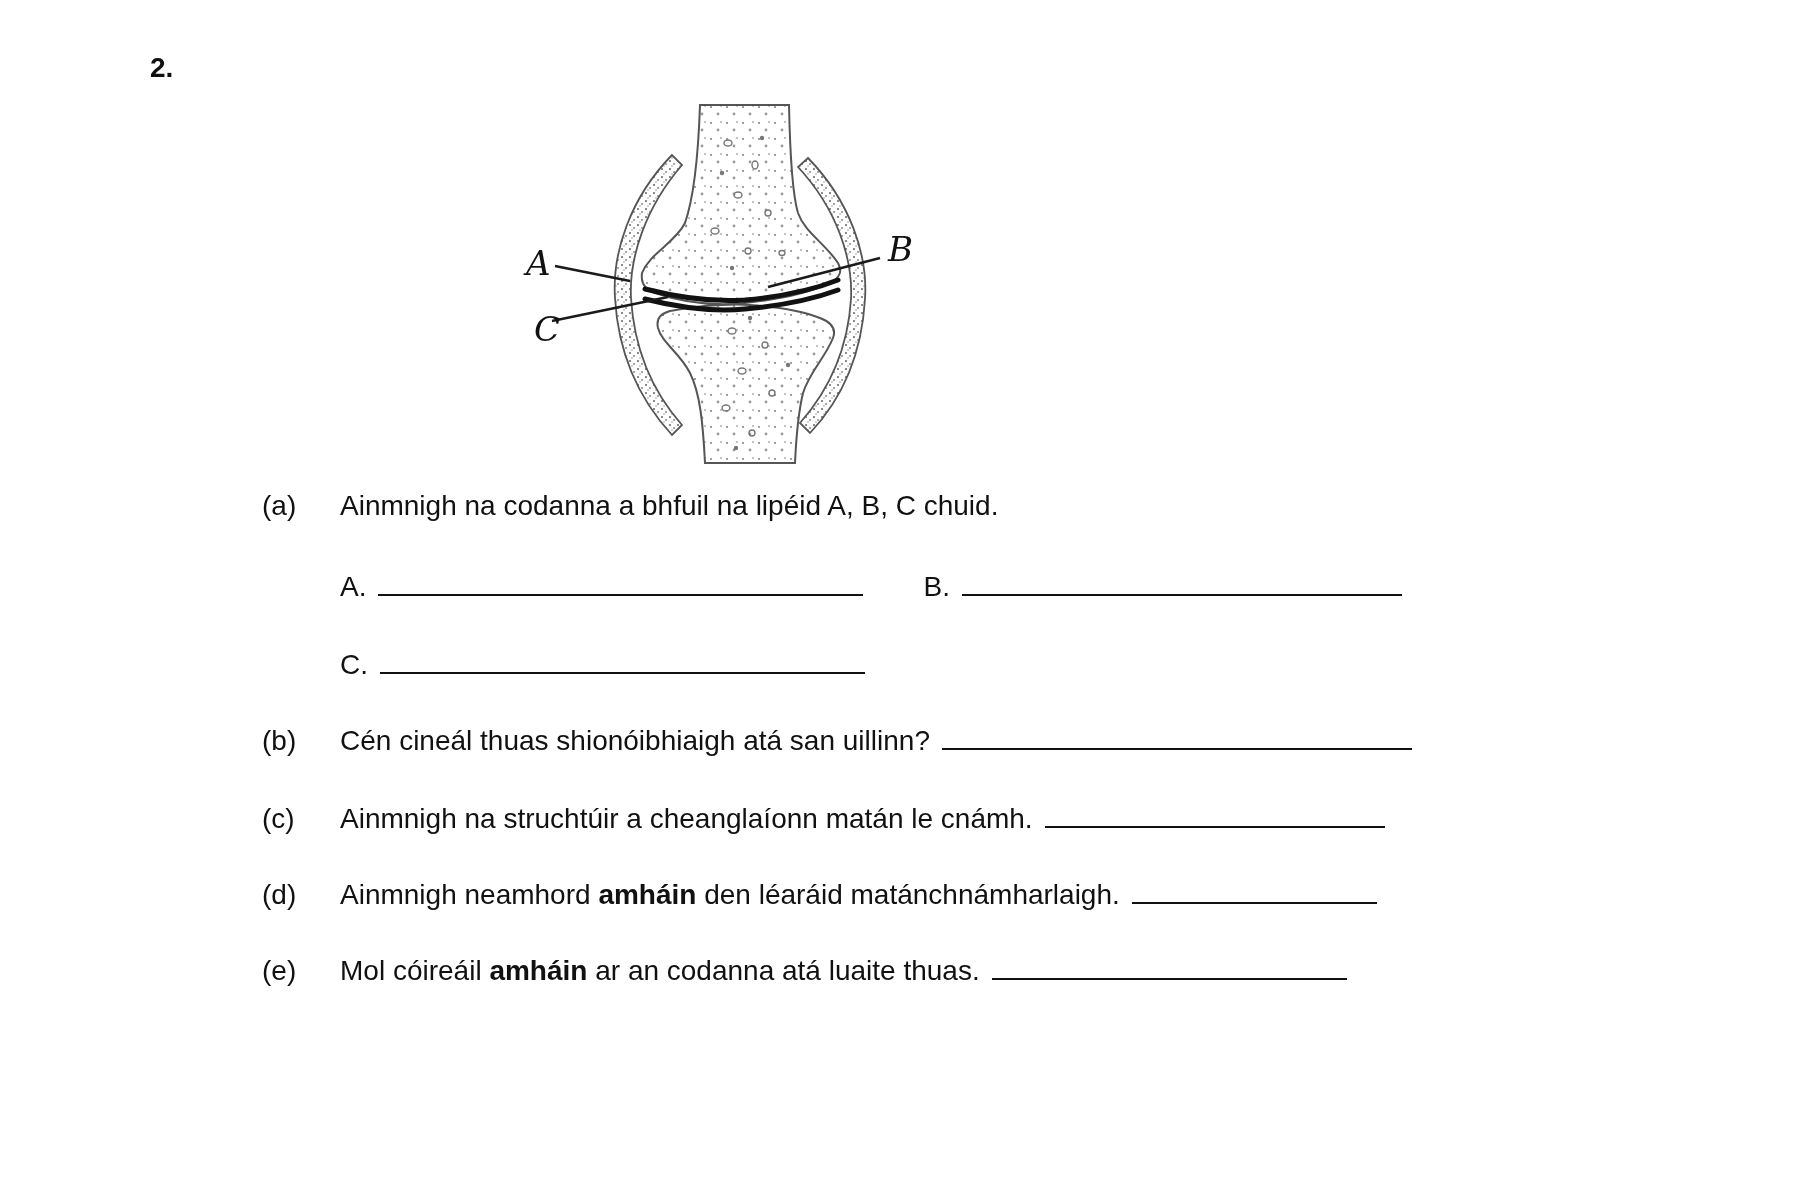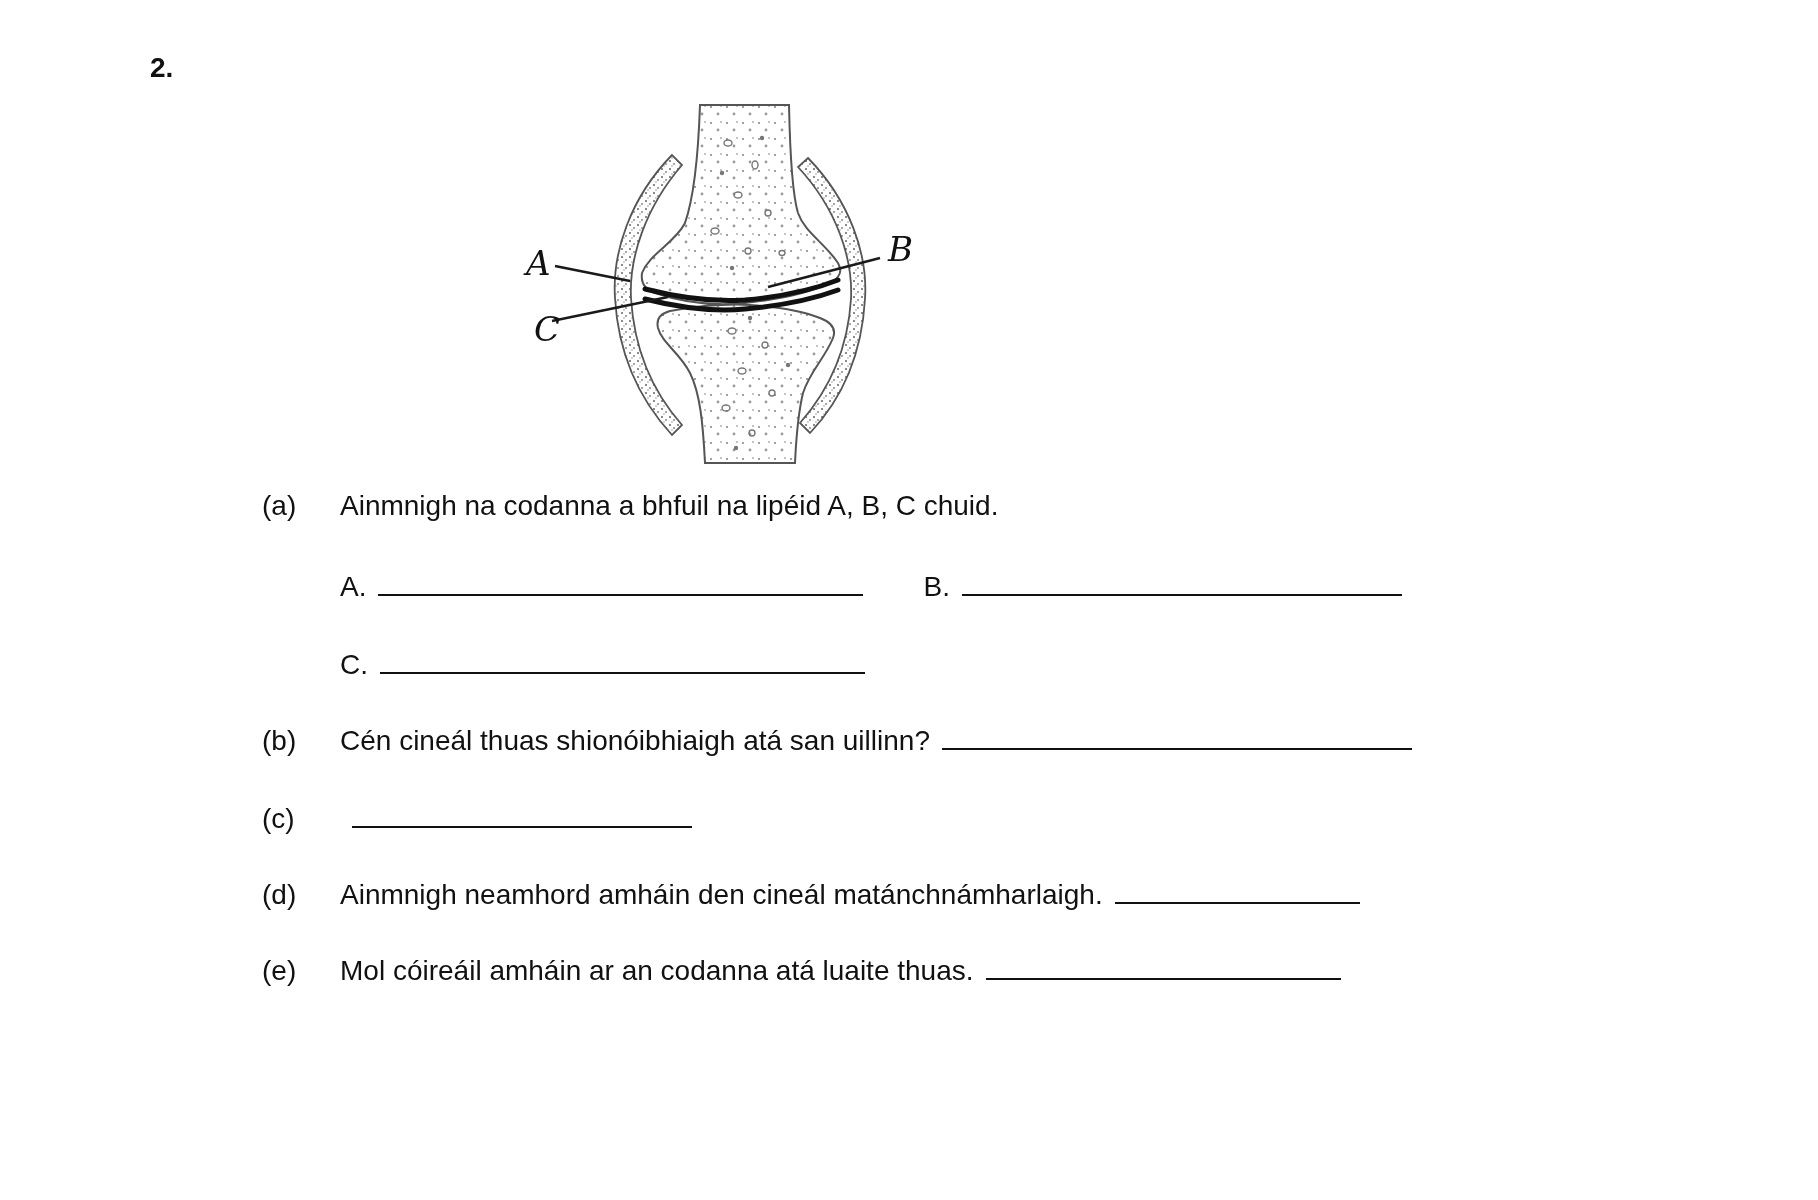--- a/index.html
+++ b/index.html
@@ -56,21 +56,21 @@
     height: 1em;
     margin-left: 12px;
     vertical-align: baseline;
   }
   .blank.w485 { width: 485px; }
   .blank.w440 { width: 440px; }
   .blank.w470 { width: 470px; }
   .blank.w340 { width: 340px; }
   .blank.w245 { width: 245px; }
   .blank.w355 { width: 355px; }
-  .bold { font-weight: normal; text-align: right; }
+  .bold { font-weight: bold; text-align: right; }
   .ans-label { display: inline-block; }
   .group-b { margin-left: 60px; }
   svg text.joint-label {
     font-family: "DejaVu Serif", serif;
     font-style: italic;
     font-size: 34px;
     fill: #111;
   }
 </style>
 </head>
@@ -185,27 +185,28 @@
   </div>
 
   <div class="part-row" style="top:722px;">
     <span class="part-marker">(b)</span>
     <span>Cén cineál thuas shionóibhiaigh atá san uillinn?</span>
     <span class="blank w470"></span>
   </div>
 
   <div class="part-row" style="top:800px;">
     <span class="part-marker">(c)</span>
+    <span>Ainmnigh na struchtúir a cheanglaíonn matán le cnámh.</span>
     <span class="blank w340"></span>
   </div>
 
   <div class="part-row" style="top:876px;">
     <span class="part-marker">(d)</span>
     <span>
-      <span>Ainmnigh neamhord </span><span class="bold">amháin</span><span> den cineál matánchnámharlaigh.</span>
+      <span>Ainmnigh neamhord </span><span class="bold">amháin</span><span> den léaráid matánchnámharlaigh.</span>
     </span>
     <span class="blank w245"></span>
   </div>
 
   <div class="part-row" style="top:952px;">
     <span class="part-marker">(e)</span>
     <span>
       <span>Mol cóireáil </span><span class="bold">amháin</span><span> ar an codanna atá luaite thuas.</span>
     </span>
     <span class="blank w355"></span>

